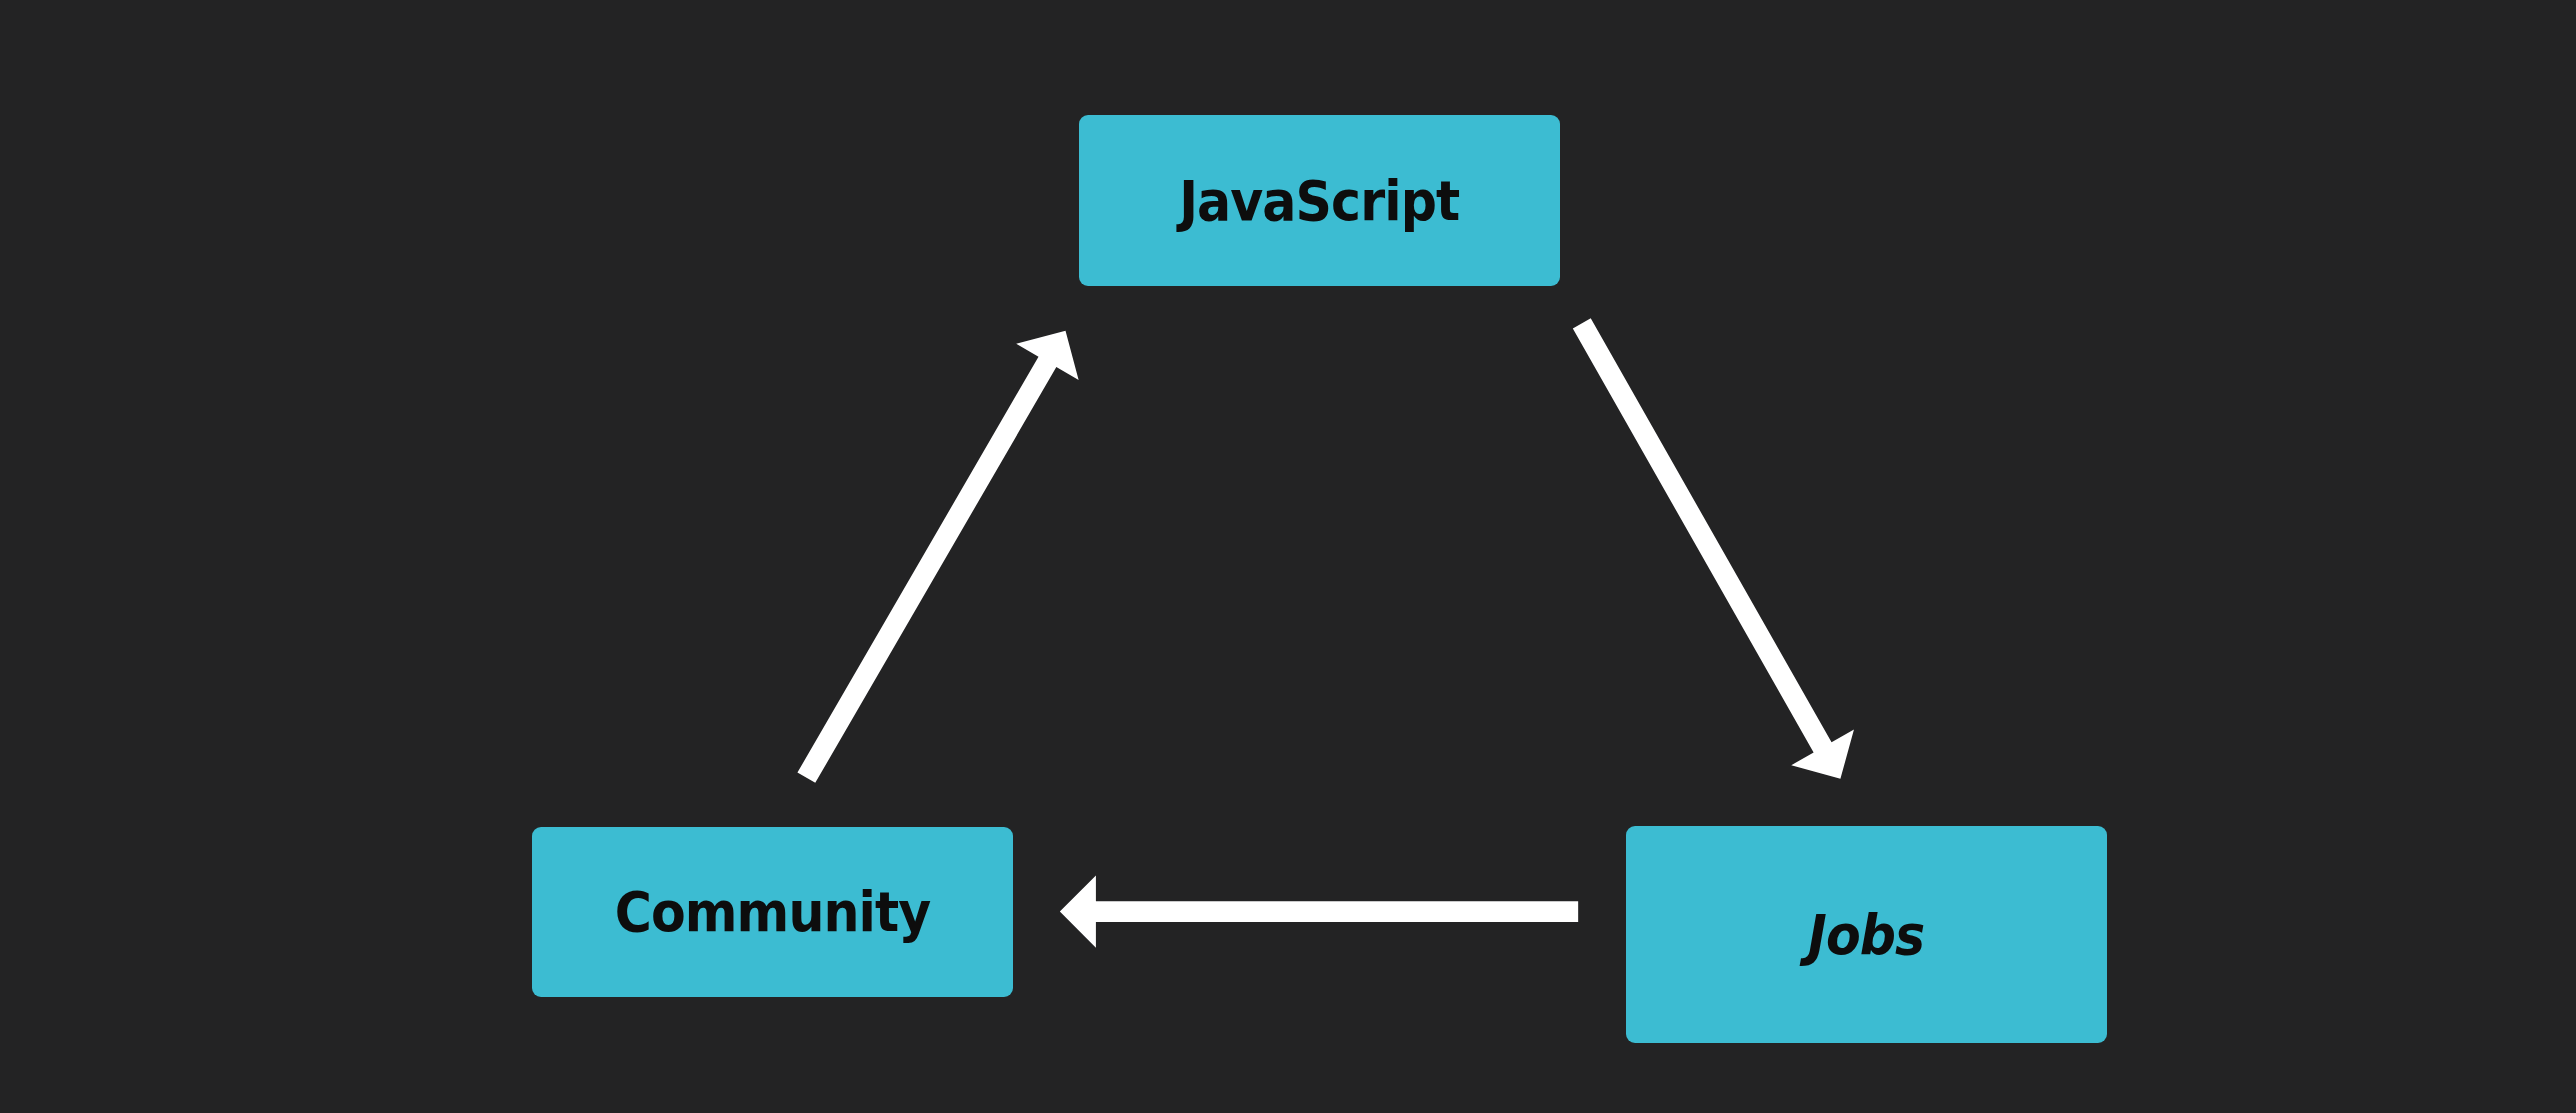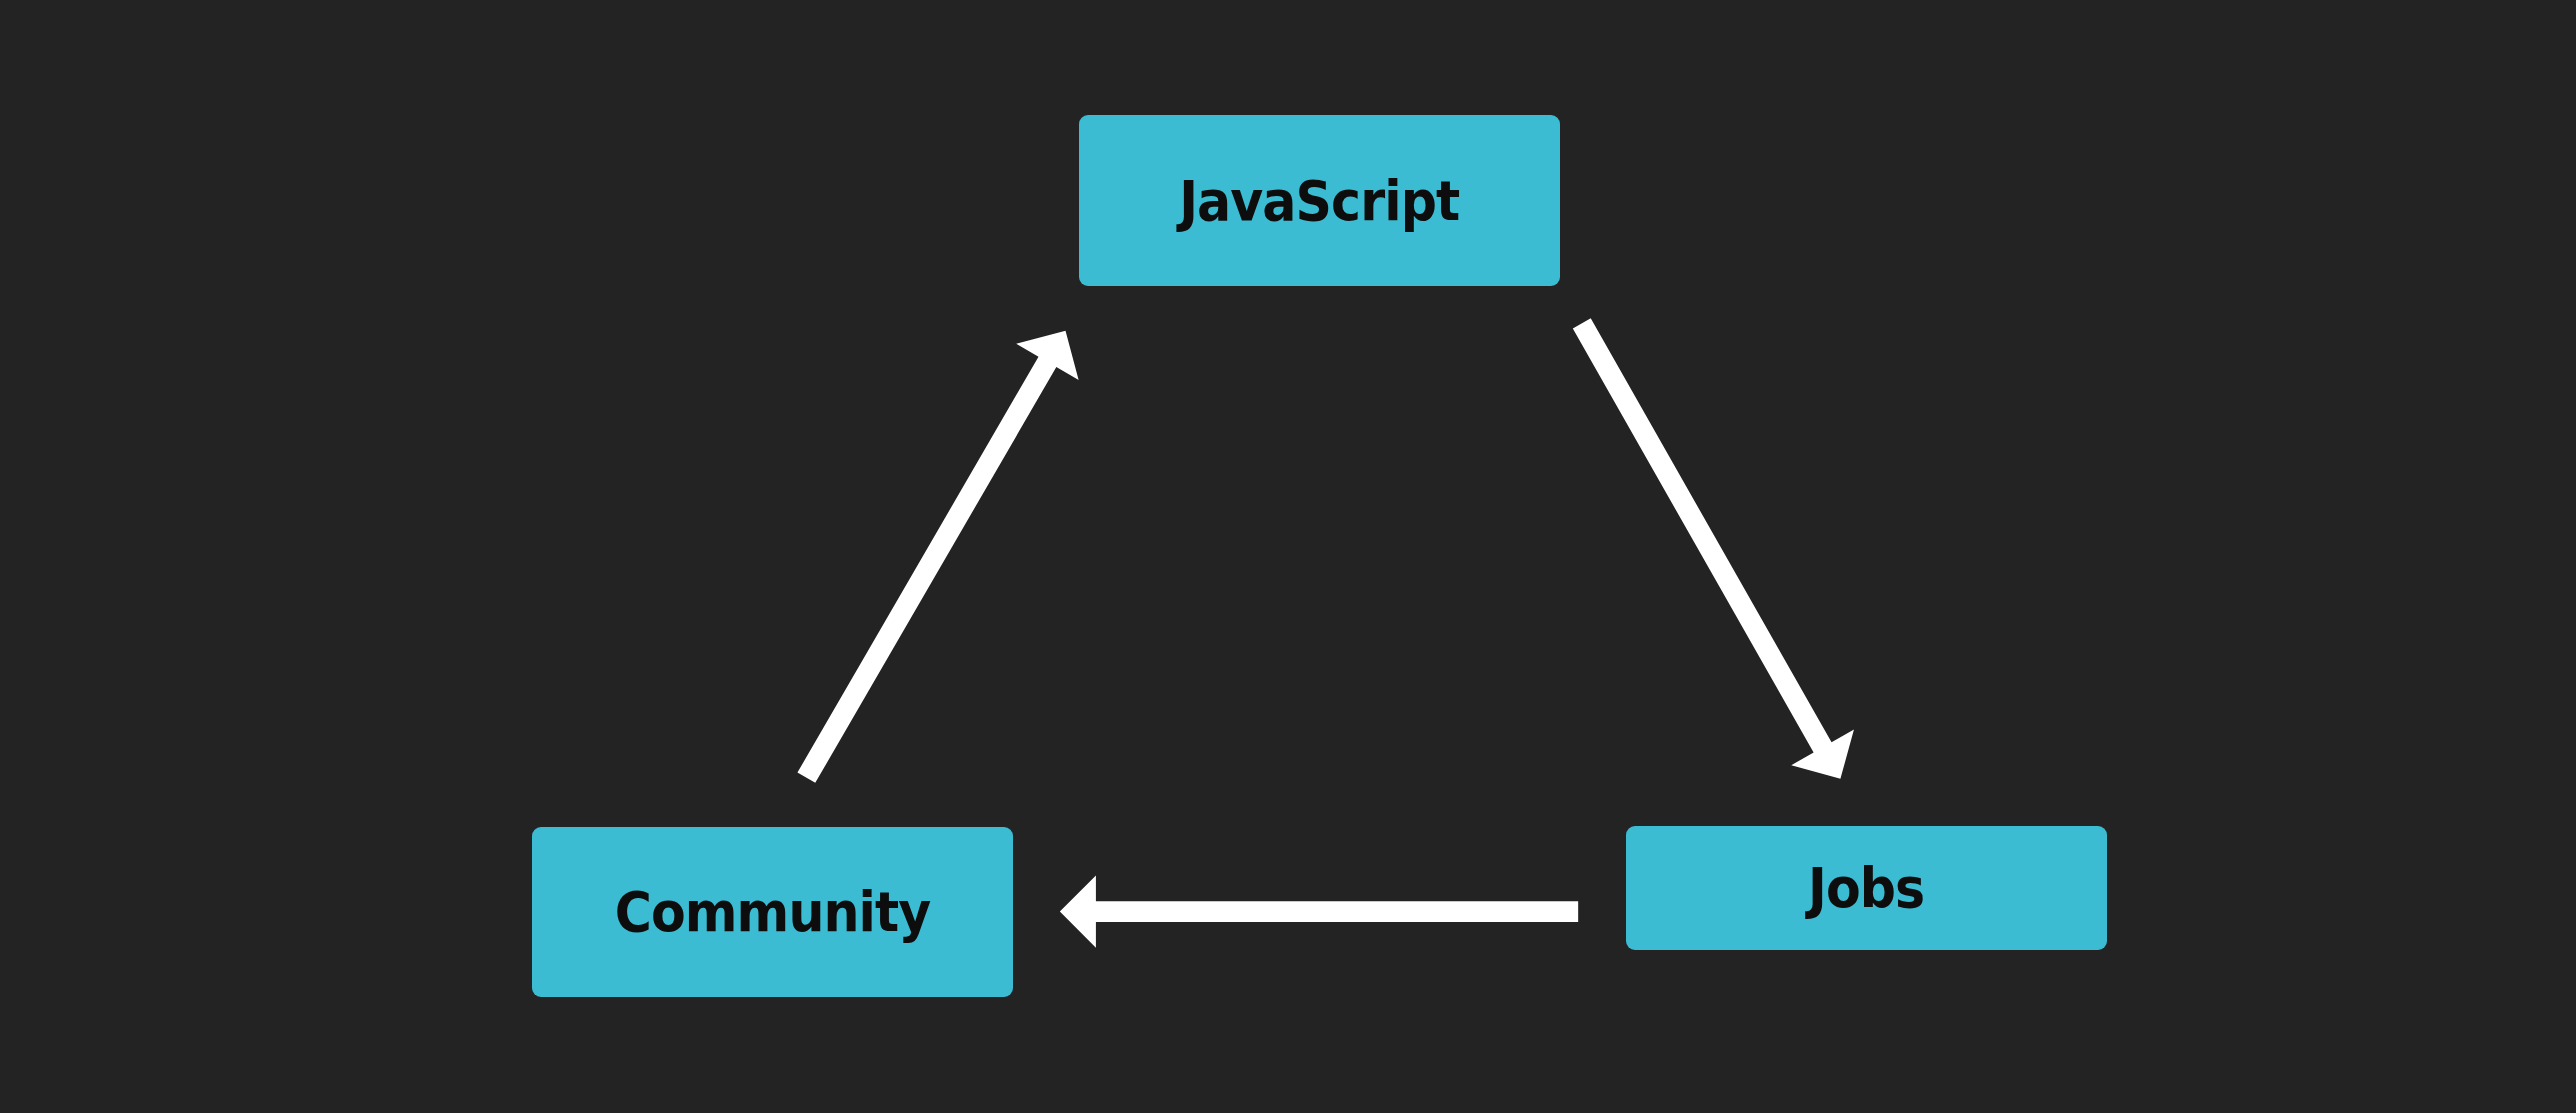--- a/index.html
+++ b/index.html
@@ -47,21 +47,21 @@
   <svg class="arrows" id="arrows-svg" xmlns="http://www.w3.org/2000/svg" preserveAspectRatio="none" viewBox="0 0 5120 2161">
       <polygon points="1582.3,1520.0 2050.2,712.6 2093.5,737.7 2068.0,642.0 1972.3,667.5 2015.6,692.5 1547.7,1500.0" fill="#ffffff"></polygon>
       <polygon points="3052.6,637.9 3520.0,1461.0 3476.6,1485.7 3572.0,1512.0 3598.3,1416.6 3554.8,1441.3 3087.4,618.1" fill="#ffffff"></polygon>
       <polygon points="3063.0,1750.0 2127.0,1750.0 2127.0,1700.0 2057.0,1770.0 2127.0,1840.0 2127.0,1790.0 3063.0,1790.0" fill="#ffffff"></polygon>
     </svg>
 
   <div class="node" style="left: 1079px; top: 115px; width: 481px; height: 171px;">
     <span class="node-label">JavaScript</span>
   </div>
 
-  <div class="node" style="left: 1626px; top: 826px; width: 481px; height: 124px;">
+  <div class="node" style="left: 1626px; top: 826px; width: 481px; height: 217px; font-style: italic;">
     <span class="node-label">Jobs</span>
   </div>
 
   <div class="node" style="left: 532px; top: 827px; width: 481px; height: 170px; align-items: center;">
     <span class="node-label">Community</span>
   </div>
 </div>
 
 
 </body></html>

